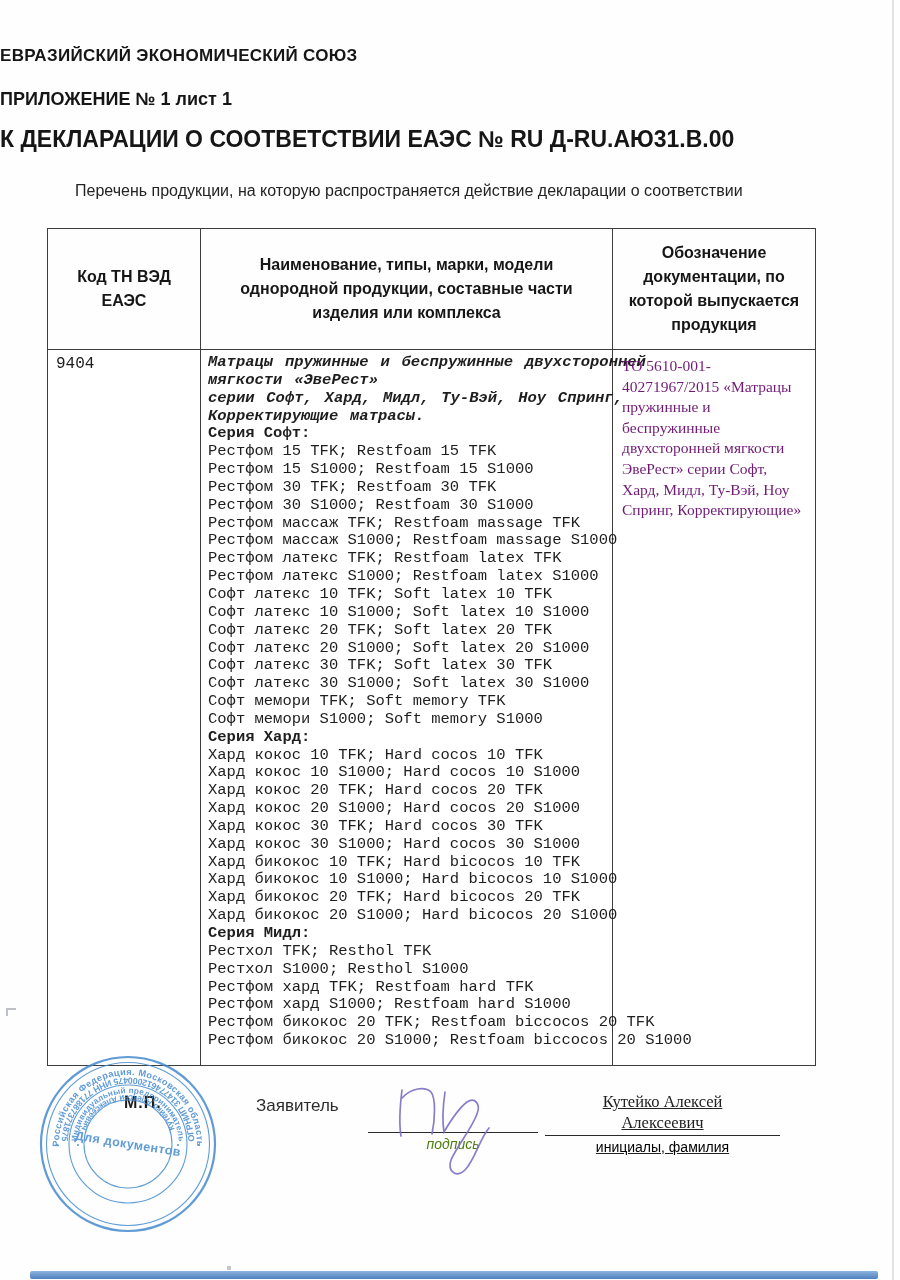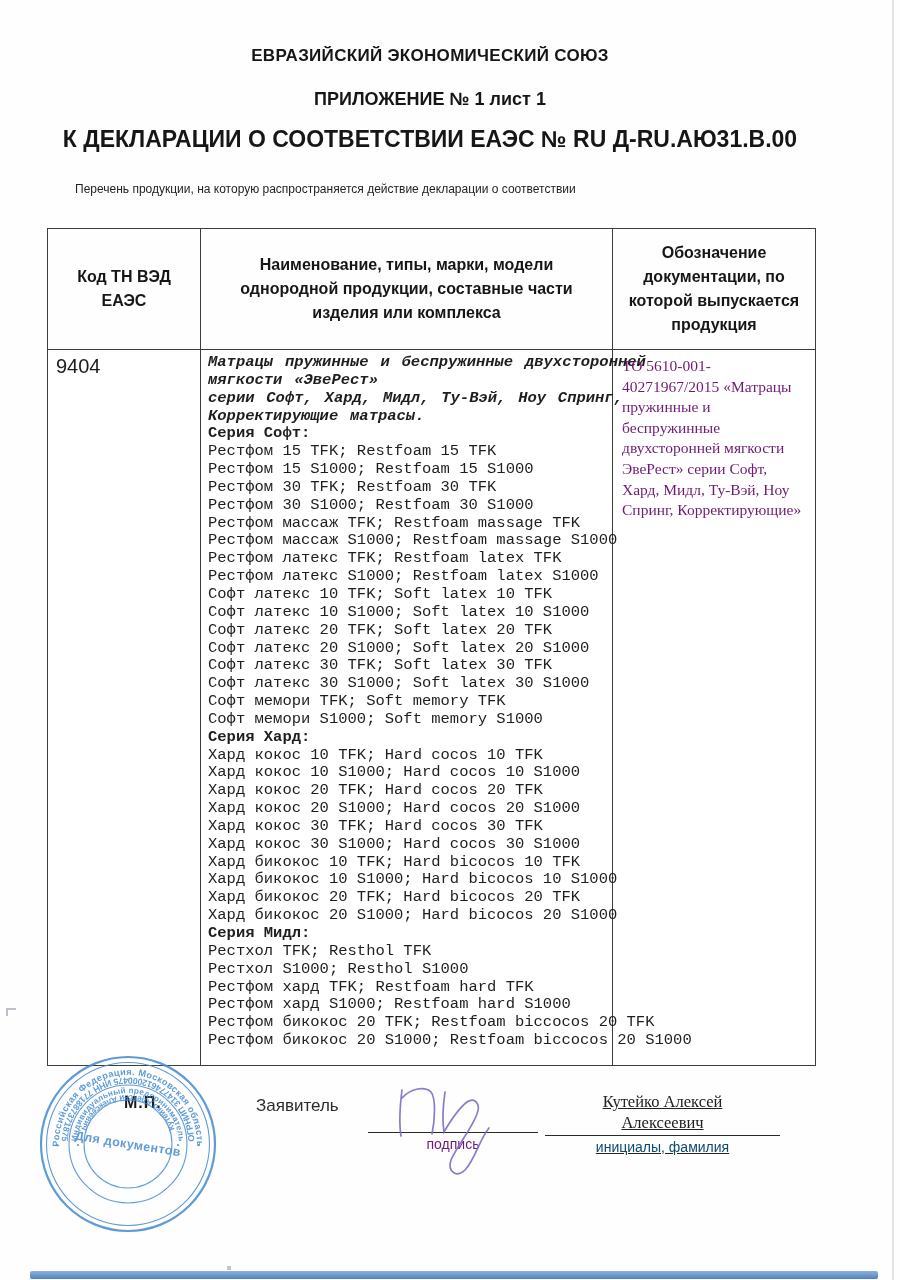--- a/index.html
+++ b/index.html
@@ -1,46 +1,46 @@
 <!DOCTYPE html>
 <html><head>
 <meta charset="utf-8">
 <style>
   html,body { margin:0; padding:0; background:#ffffff; }
   .sheet {
     position:relative; width:900px; height:1280px; background:#fefefe;
     font-family:"Liberation Sans", sans-serif; color:#1c1c1c; overflow:hidden;
   }
   
-  .hdr { position:absolute; left:0; width:860px; text-align:center; font-weight:bold; color:#161616; }
+  .hdr { position:absolute; left:0; width:860px; text-align:left; font-weight:bold; color:#161616; }
   .t1 { top:46px;  font-size:17px;  letter-spacing:.3px; }
   .t2 { top:89px;  font-size:18px; }
   .t3 { top:126px; font-size:23px; }
-  .subtitle { position:absolute; left:75px; top:182px; font-size:12px; white-space:nowrap; color:#232323; font-weight:400; }
+  .subtitle { position:absolute; left:75px; top:182px; font-size:16px; white-space:nowrap; color:#232323; font-weight:400; }
   
   .ptable { position:absolute; left:47px; top:228px; width:768px; border-collapse:collapse; table-layout:fixed; }
   .ptable th, .ptable td { border:1.5px solid #3d3d3b; }
   .ptable th { font-size:16px; font-weight:bold; line-height:24px; vertical-align:middle; text-align:center; padding:4px 12px; height:112px; color:#161616; }
   .ptable th.code-h { padding:4px 18px; }
   .ptable td { vertical-align:top; height:703px; background:#fff; }
-  .code-cell { font-family:Liberation Sans, sans-serif; font-size:20px; padding:5px 8px;margin-top:20px; }
+  .code-cell { font-family:Liberation Mono, monospace; font-size:16px; padding:5px 8px;margin-top:20px; }
   .prod-cell { padding:4px 7px; font-family:Liberation Mono, monospace; font-size:15.5px; color:#1e1e1e; }
   .pline { line-height:17.85px; white-space:nowrap; }
   .pline.bi { font-weight:bold; font-style:italic; word-spacing:2.5px; }
   .pline.b  { font-weight:bold; }
   .doc-cell { padding:6px 9px; font-family:"Liberation Serif", serif; font-size:15.5px; line-height:20.6px; color:#701a75; }
   
   .mp        { position:absolute; left:112px; top:1094px; font-size:16px; font-weight:600; letter-spacing:1px;margin-left:12px; }
   .applicant { position:absolute; left:232px; top:1096px; font-size:17px; color:#2c2c2c;margin-left:24px; }
   .sig-line  { position:absolute; left:368px; top:1132px; width:170px; border-top:1.6px solid #2a2a2a; }
-  .sig-caption { position:absolute; left:408px; top:1136px; width:90px; text-align:center; font-size:14px; color:#701a75; }
+  .sig-caption { position:absolute; left:408px; top:1136px; width:90px; text-align:center; font-size:14px; color:#4d7c0f;font-style:italic; }
   .name-block { position:absolute; left:545px; top:1091px; width:235px; text-align:center;
                 font-family:"Liberation Serif", serif; font-size:16.5px; line-height:21px; color:#222;text-decoration:underline; }
   .name-rule  { border-top:1.6px solid #2a2a2a; margin-top:2px; }
-  .name-caption { font-family:"Liberation Sans", sans-serif; font-size:14px; line-height:18px; padding-top:2px; color:#0c4a6e; }
+  .name-caption { font-family:"Liberation Sans", sans-serif; font-size:14px; line-height:18px; padding-top:2px; color:#000000; }
   
   .stamp     { position:absolute; left:38px;  top:1054px; opacity:.84; }
   .signature { position:absolute; left:385px; top:1082px; opacity:.9; }
   
   .edge-strip { position:absolute; left:30px; top:1271px; width:848px; height:8px;
                 background:linear-gradient(180deg,#8db3de,#5180bf); border-radius:2px; }
   .right-edge { position:absolute; left:892px; top:0; width:2px; height:1280px; background:#e3e3e6; }
   .artifact-g { position:absolute; left:6px; top:1008px; width:8px; height:6px;
                 border-left:2px solid #b7bac0; border-top:2px solid #b7bac0; opacity:.9; }
   .artifact-dot { position:absolute; left:227px; top:1266px; width:4px; height:4px; background:#c6c6ca; }

